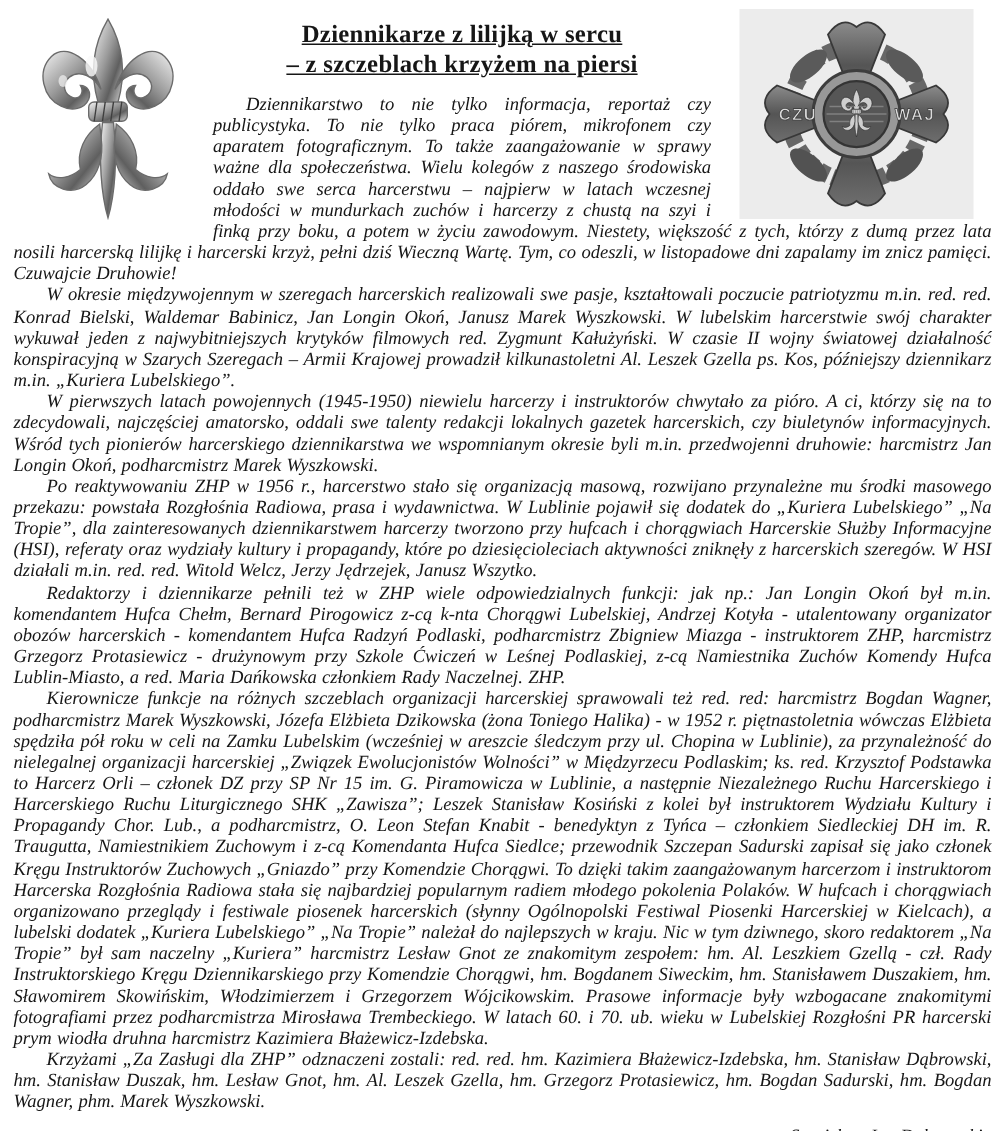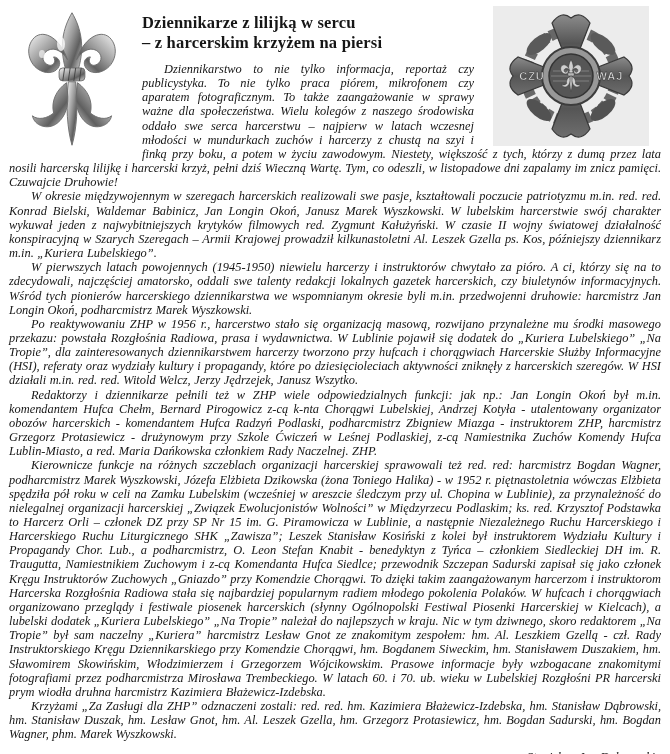--- a/index.html
+++ b/index.html
@@ -11,25 +11,26 @@
     background:#ffffff;
     color:#161616;
     font-family:"Liberation Serif","DejaVu Serif",serif;
     overflow:hidden;
   }
   .fig-left  { float:left;  width:126px; height:146px; margin:0 7px 3px 0; }
   .fig-right { float:right; width:180px; height:140px; margin:2px 0 3px 7px; }
   .fig-left svg, .fig-right svg { width:100%; height:100%; display:block; }
   h1.title {
     margin:7px 0 9px 0;
-    text-align:left;
+    text-align:center;
     font-size:16.5px;
     line-height:20px;
     font-weight:700;
     letter-spacing:.2px;
+    text-decoration:underline;
   }
   p.body {
     margin:0;
     text-align:justify;
     text-indent:22px;
     font-size:12.4px;
     line-height:14.15px;
     word-spacing:.4px;
     font-style:italic;
   }
@@ -104,21 +105,21 @@
       <circle cx="78" cy="70" r="22" fill="#565656" stroke="#343434" stroke-width="1.5"></circle>
       <path d="M60 65 H96 M58 70 H98 M60 75 H96" stroke="#808080" stroke-width="1" fill="none"></path>
       <use href="#fleur-sym" x="67" y="52" width="22" height="35" fill="#cfcfcf" stroke="#2f2f2f" stroke-width="2"></use>
       <text class="cross-text" x="39" y="74" text-anchor="middle" font-size="11" fill="#dadada" stroke="#2e2e2e" stroke-width="0.4">CZU</text>
       <text class="cross-text" x="117" y="74" text-anchor="middle" font-size="11" fill="#dadada" stroke="#2e2e2e" stroke-width="0.4">WAJ</text>
     </svg>
   </figure>
 
   <h1 class="title">
     <span>Dziennikarze z lilijką w sercu</span><br>
-    <span>– z harcerskim krzyżem na piersi</span>
+    <span>– z szczeblach krzyżem na piersi</span>
   </h1>
 
   <p class="body">Dziennikarstwo to nie tylko informacja, reportaż czy publicystyka. To nie tylko praca piórem, mikrofonem czy aparatem fotograficznym. To także zaangażowanie w sprawy ważne dla społeczeństwa. Wielu kolegów z naszego środowiska oddało swe serca harcerstwu – najpierw w latach wczesnej młodości w mundurkach zuchów i harcerzy z chustą na szyi i finką przy boku, a potem w życiu zawodowym. Niestety, większość z tych, którzy z dumą przez lata nosili harcerską lilijkę i harcerski krzyż, pełni dziś Wieczną Wartę. Tym, co odeszli, w listopadowe dni zapalamy im znicz pamięci. Czuwajcie Druhowie!</p>
   <p class="body">W okresie międzywojennym w szeregach harcerskich realizowali swe pasje, kształtowali poczucie patriotyzmu m.in. red. red. Konrad Bielski, Waldemar Babinicz, Jan Longin Okoń, Janusz Marek Wyszkowski. W lubelskim harcerstwie swój charakter wykuwał jeden z najwybitniejszych krytyków filmowych red. Zygmunt Kałużyński. W czasie II wojny światowej działalność konspiracyjną w Szarych Szeregach – Armii Krajowej prowadził kilkunastoletni Al. Leszek Gzella ps. Kos, późniejszy dziennikarz m.in. „Kuriera Lubelskiego”.</p>
   <p class="body">W pierwszych latach powojennych (1945-1950) niewielu harcerzy i instruktorów chwytało za pióro. A ci, którzy się na to zdecydowali, najczęściej amatorsko, oddali swe talenty redakcji lokalnych gazetek harcerskich, czy biuletynów informacyjnych. Wśród tych pionierów harcerskiego dziennikarstwa we wspomnianym okresie byli m.in. przedwojenni druhowie: harcmistrz Jan Longin Okoń, podharcmistrz Marek Wyszkowski.</p>
   <p class="body">Po reaktywowaniu ZHP w 1956 r., harcerstwo stało się organizacją masową, rozwijano przynależne mu środki masowego przekazu: powstała Rozgłośnia Radiowa, prasa i wydawnictwa. W Lublinie pojawił się dodatek do „Kuriera Lubelskiego” „Na Tropie”, dla zainteresowanych dziennikarstwem harcerzy tworzono przy hufcach i chorągwiach Harcerskie Służby Informacyjne (HSI), referaty oraz wydziały kultury i propagandy, które po dziesięcioleciach aktywności zniknęły z harcerskich szeregów. W HSI działali m.in. red. red. Witold Welcz, Jerzy Jędrzejek, Janusz Wszytko.</p>
   <p class="body">Redaktorzy i dziennikarze pełnili też w ZHP wiele odpowiedzialnych funkcji: jak np.: Jan Longin Okoń był m.in. komendantem Hufca Chełm, Bernard Pirogowicz z-cą k-nta Chorągwi Lubelskiej, Andrzej Kotyła - utalentowany organizator obozów harcerskich - komendantem Hufca Radzyń Podlaski, podharcmistrz Zbigniew Miazga - instruktorem ZHP, harcmistrz Grzegorz Protasiewicz - drużynowym przy Szkole Ćwiczeń w Leśnej Podlaskiej, z-cą Namiestnika Zuchów Komendy Hufca Lublin-Miasto, a red. Maria Dańkowska członkiem Rady Naczelnej. ZHP.</p>
   <p class="body">Kierownicze funkcje na różnych szczeblach organizacji harcerskiej sprawowali też red. red: harcmistrz Bogdan Wagner, podharcmistrz Marek Wyszkowski, Józefa Elżbieta Dzikowska (żona Toniego Halika) - w 1952 r. piętnastoletnia wówczas Elżbieta spędziła pół roku w celi na Zamku Lubelskim (wcześniej w areszcie śledczym przy ul. Chopina w Lublinie), za przynależność do nielegalnej organizacji harcerskiej „Związek Ewolucjonistów Wolności” w Międzyrzecu Podlaskim; ks. red. Krzysztof Podstawka to Harcerz Orli – członek DZ przy SP Nr 15 im. G. Piramowicza w Lublinie, a następnie Niezależnego Ruchu Harcerskiego i Harcerskiego Ruchu Liturgicznego SHK „Zawisza”; Leszek Stanisław Kosiński z kolei był instruktorem Wydziału Kultury i Propagandy Chor. Lub., a podharcmistrz, O. Leon Stefan Knabit - benedyktyn z Tyńca – członkiem Siedleckiej DH im. R. Traugutta, Namiestnikiem Zuchowym i z-cą Komendanta Hufca Siedlce; przewodnik Szczepan Sadurski zapisał się jako członek Kręgu Instruktorów Zuchowych „Gniazdo” przy Komendzie Chorągwi. To dzięki takim zaangażowanym harcerzom i instruktorom Harcerska Rozgłośnia Radiowa stała się najbardziej popularnym radiem młodego pokolenia Polaków. W hufcach i chorągwiach organizowano przeglądy i festiwale piosenek harcerskich (słynny Ogólnopolski Festiwal Piosenki Harcerskiej w Kielcach), a lubelski dodatek „Kuriera Lubelskiego” „Na Tropie” należał do najlepszych w kraju. Nic w tym dziwnego, skoro redaktorem „Na Tropie” był sam naczelny „Kuriera” harcmistrz Lesław Gnot ze znakomitym zespołem: hm. Al. Leszkiem Gzellą - czł. Rady Instruktorskiego Kręgu Dziennikarskiego przy Komendzie Chorągwi, hm. Bogdanem Siweckim, hm. Stanisławem Duszakiem, hm. Sławomirem Skowińskim, Włodzimierzem i Grzegorzem Wójcikowskim. Prasowe informacje były wzbogacane znakomitymi fotografiami przez podharcmistrza Mirosława Trembeckiego. W latach 60. i 70. ub. wieku w Lubelskiej Rozgłośni PR harcerski prym wiodła druhna harcmistrz Kazimiera Błażewicz-Izdebska.</p>
   <p class="body">Krzyżami „Za Zasługi dla ZHP” odznaczeni zostali: red. red. hm. Kazimiera Błażewicz-Izdebska, hm. Stanisław Dąbrowski, hm. Stanisław Duszak, hm. Lesław Gnot, hm. Al. Leszek Gzella, hm. Grzegorz Protasiewicz, hm. Bogdan Sadurski, hm. Bogdan Wagner, phm. Marek Wyszkowski.</p>
 

